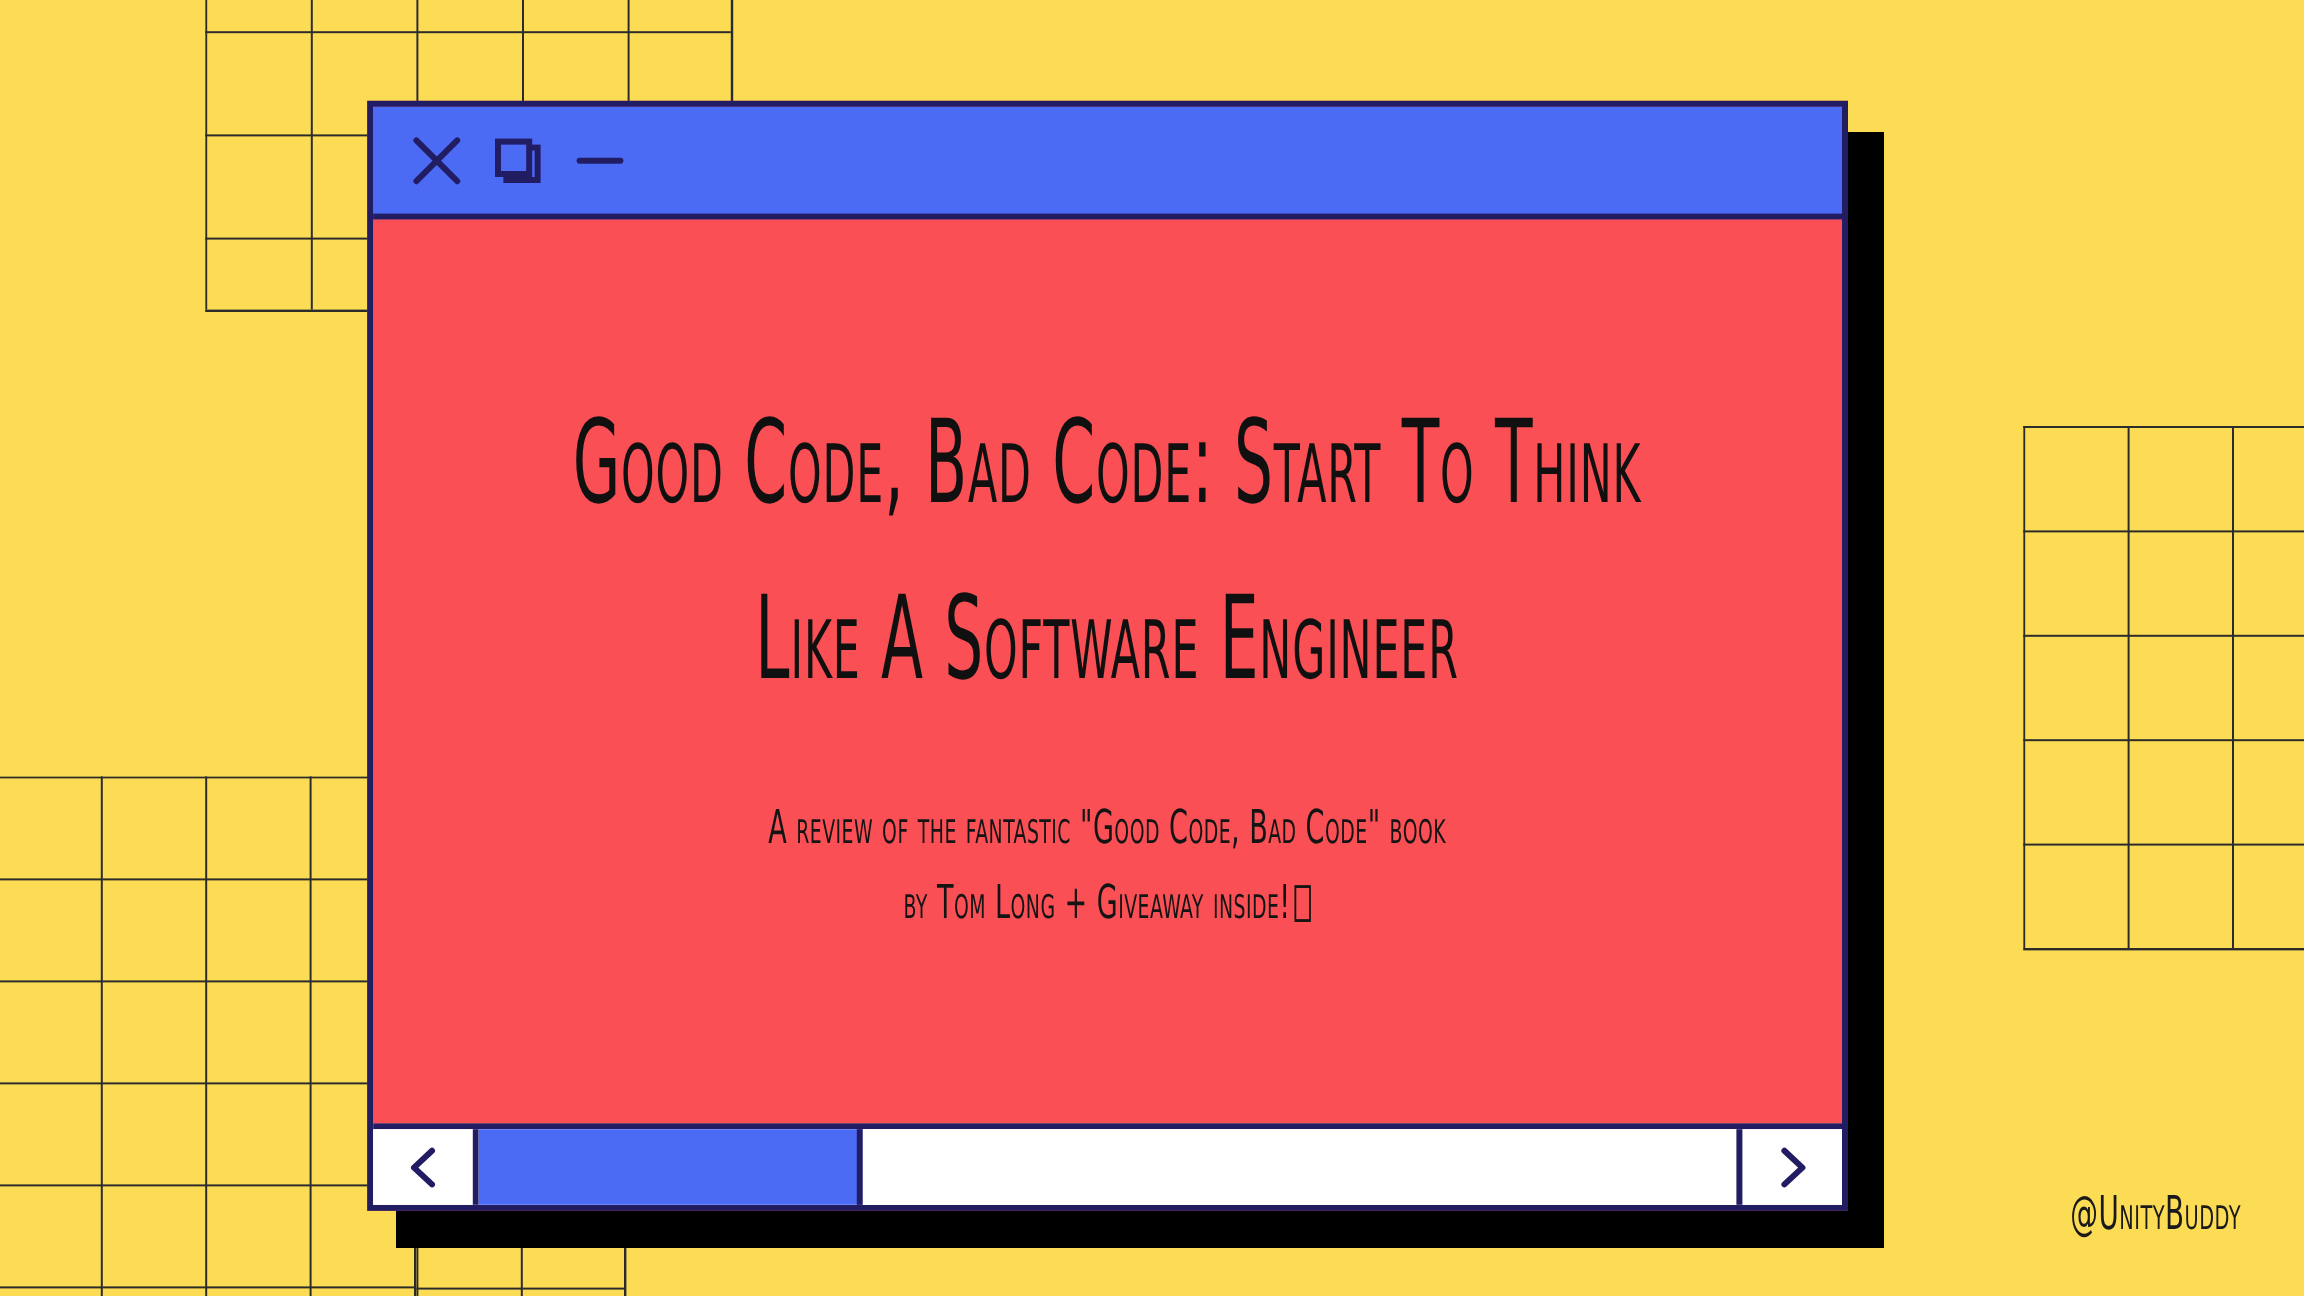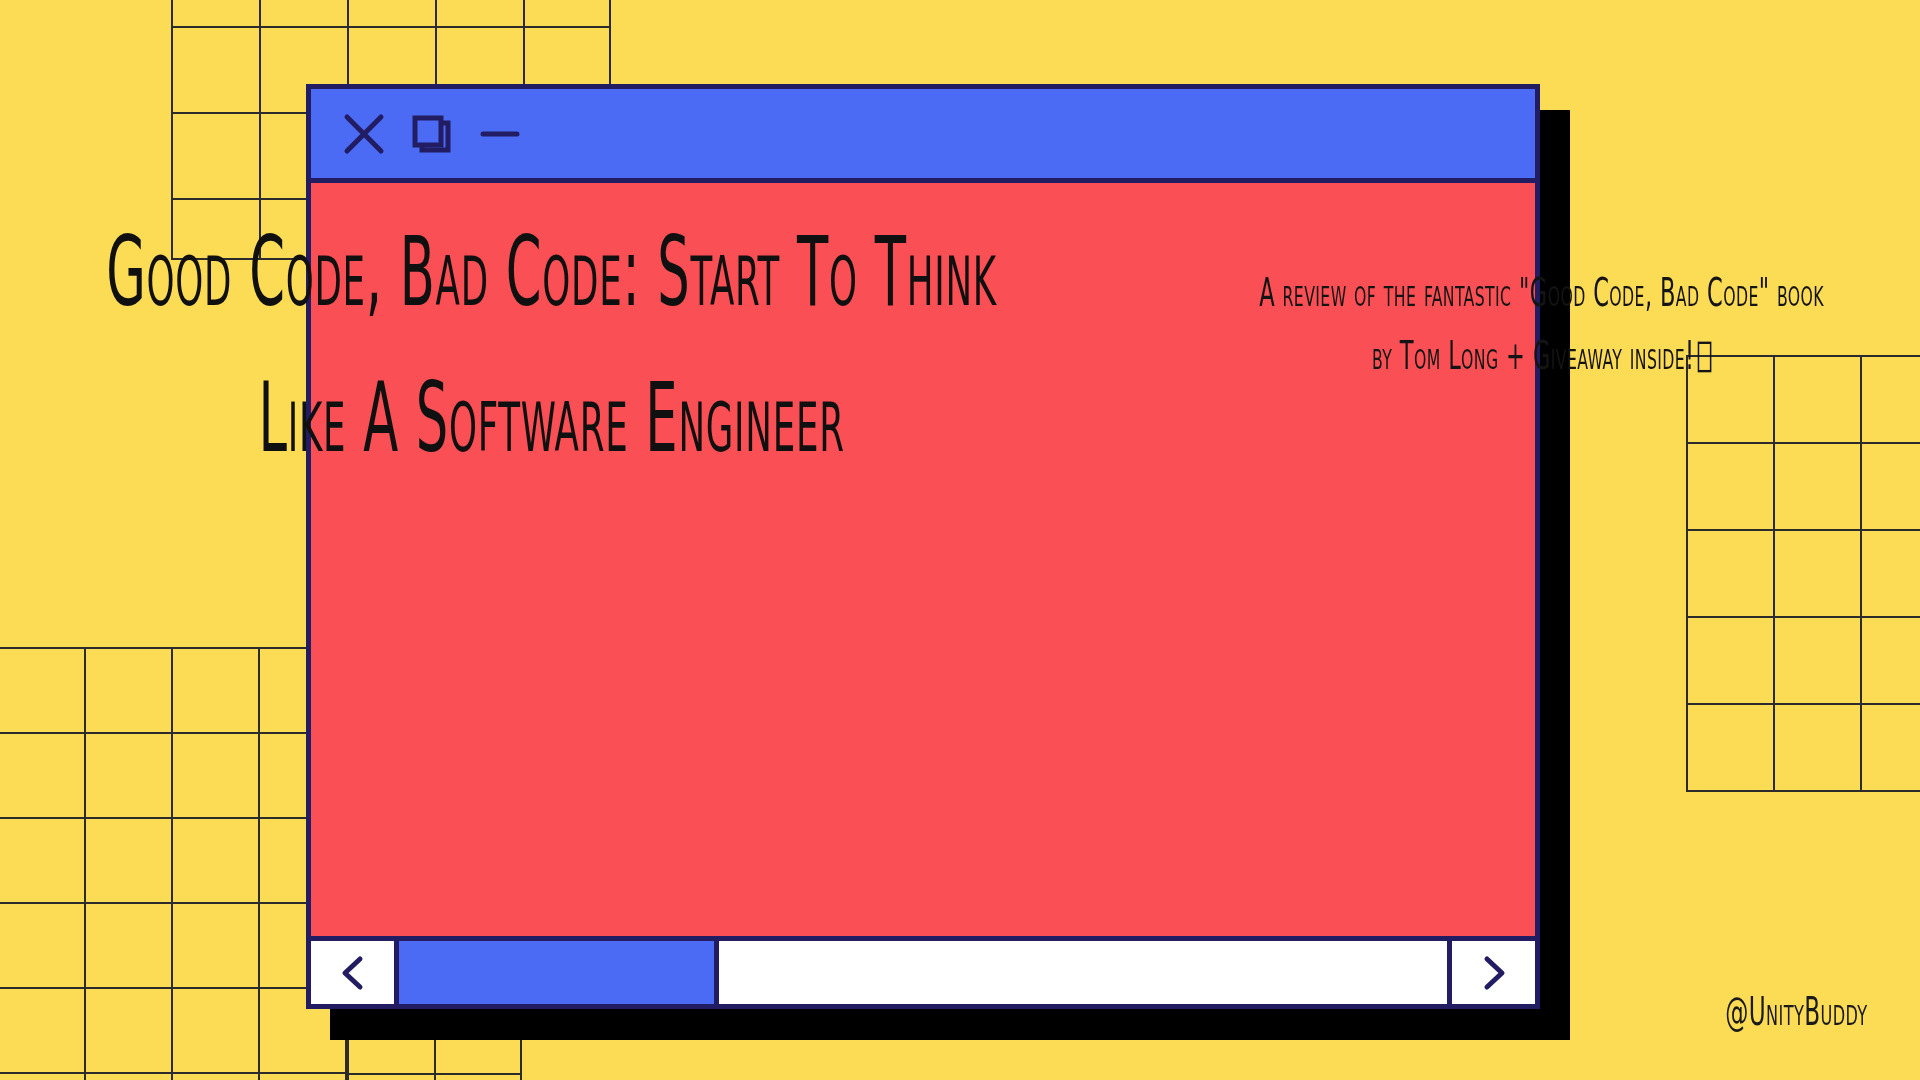--- a/index.html
+++ b/index.html
@@ -99,22 +99,22 @@
   .tb-icon {
     display: block;
     line-height: 0;
   }
 
   
   .content {
     flex: 1 1 auto;
     background: #FA5055;
     display: flex;
-    flex-direction: row;
-    align-items: flex-start;
+    flex-direction: column;
+    align-items: center;
     justify-content: center;
     padding: 0 60px 48px 60px;
     position: relative;
   }
 
   .title {
     font-family: "DejaVu Sans Condensed", "Liberation Sans Narrow", "Liberation Sans", sans-serif;
     font-variant: small-caps;
     font-weight: 400;
     font-size: 79px;

